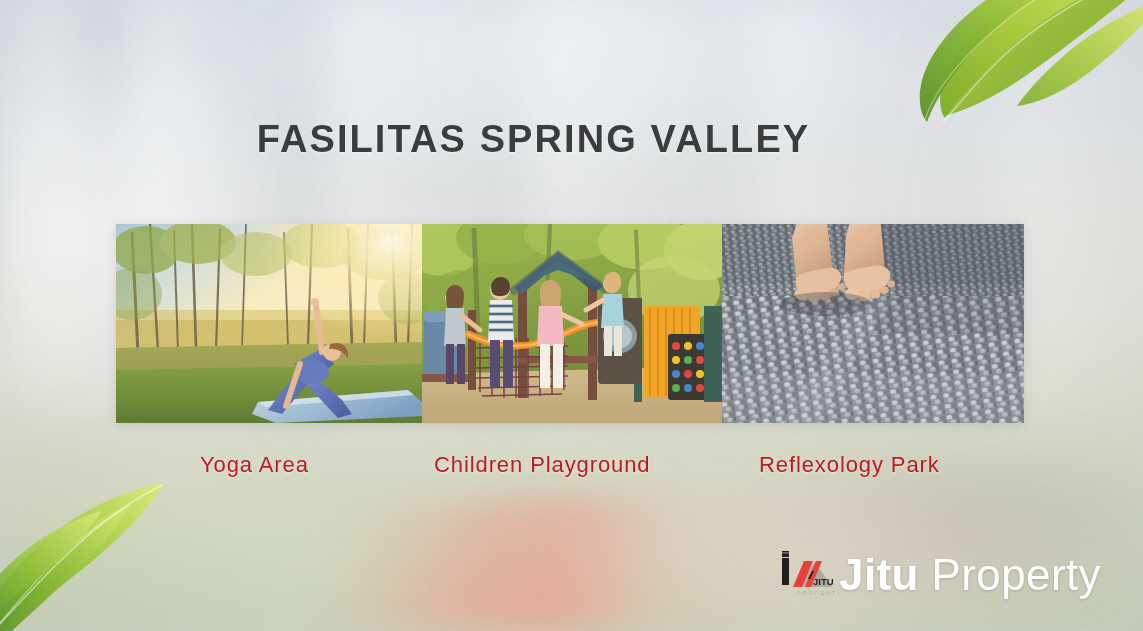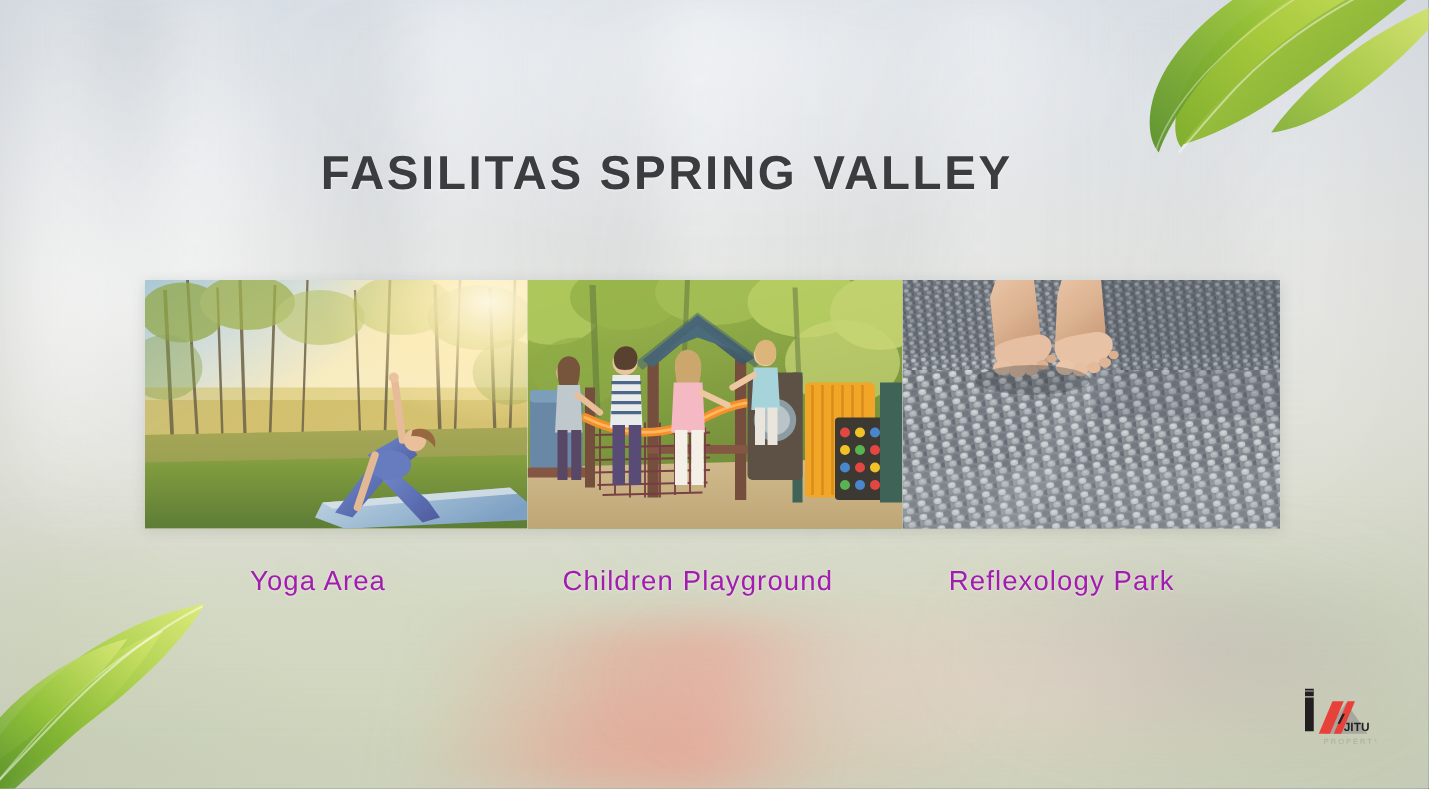--- a/index.html
+++ b/index.html
@@ -147,26 +147,26 @@
     left: 116px;
     top: 452px;
     width: 908px;
     height: 34px;
   }
   .caption {
     position: absolute;
     top: 0;
     font-size: 22px;
     letter-spacing: 0.9px;
-    color: #a21caf;
+    color: #b91c1c;
     white-space: nowrap;
     text-shadow: 0 1px 2px rgba(255,255,255,0.45);
   }
   .caption.c1 { left: 84px; }
-  .caption.c2 { left: 318px; margin-left: 16px; }
+  .caption.c2 { left: 318px; }
   .caption.c3 { left: 643px; }
 
   
   .brand {
     position: absolute;
     right: 42px;
     bottom: 30px;
     display: flex;
     align-items: center;
   }
@@ -578,15 +578,18 @@
 
       <path d="M16 38 L27 12 L36 12 L25 38 Z" fill="#e8403a"></path>
       <path d="M28 38 L39 12 L45 12 L34 38 Z" fill="#e8403a"></path>
 
       <path d="M31 30 L35 22 L37 22 L33 30 Z" fill="#231f20"></path>
 
       <text x="36" y="36" font-family="'Liberation Sans', sans-serif" font-size="9.5" font-weight="bold" fill="#231f20">JITU</text>
 
       <text x="20" y="46" font-family="'Liberation Sans', sans-serif" font-size="6" letter-spacing="1.6" fill="#8f8a84" opacity="0.45">PROPERTY</text>
     </svg>
+    <div class="brand-text">
+      <span class="b1">Jitu</span><span class="b2"> Property</span>
+    </div>
   </div>
 
 </div>
 
 </body></html>

